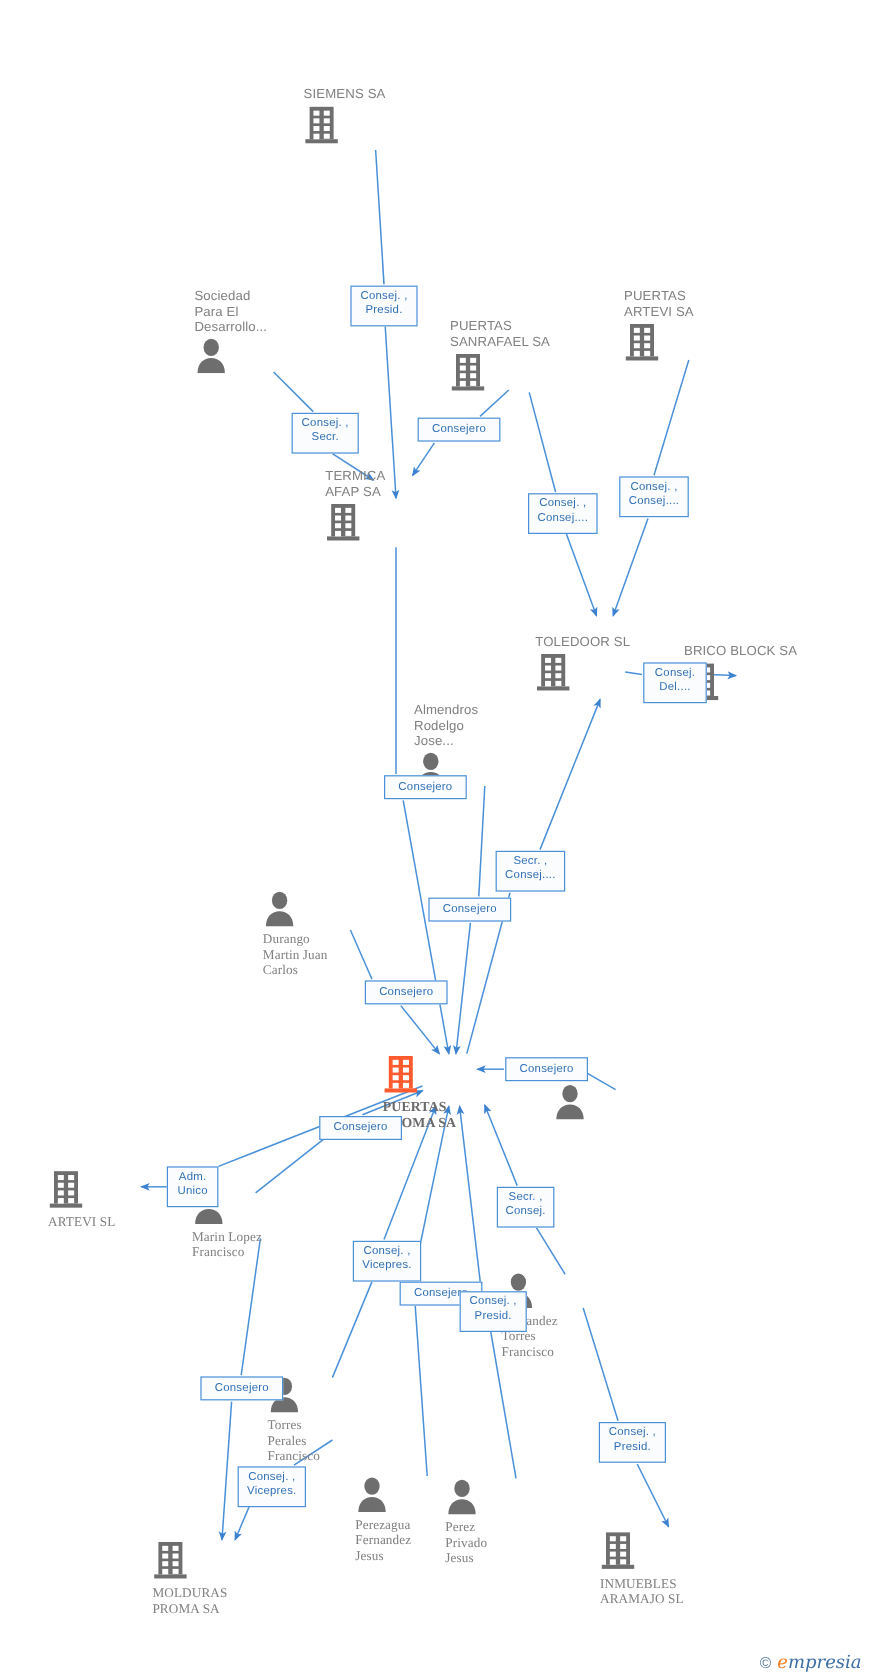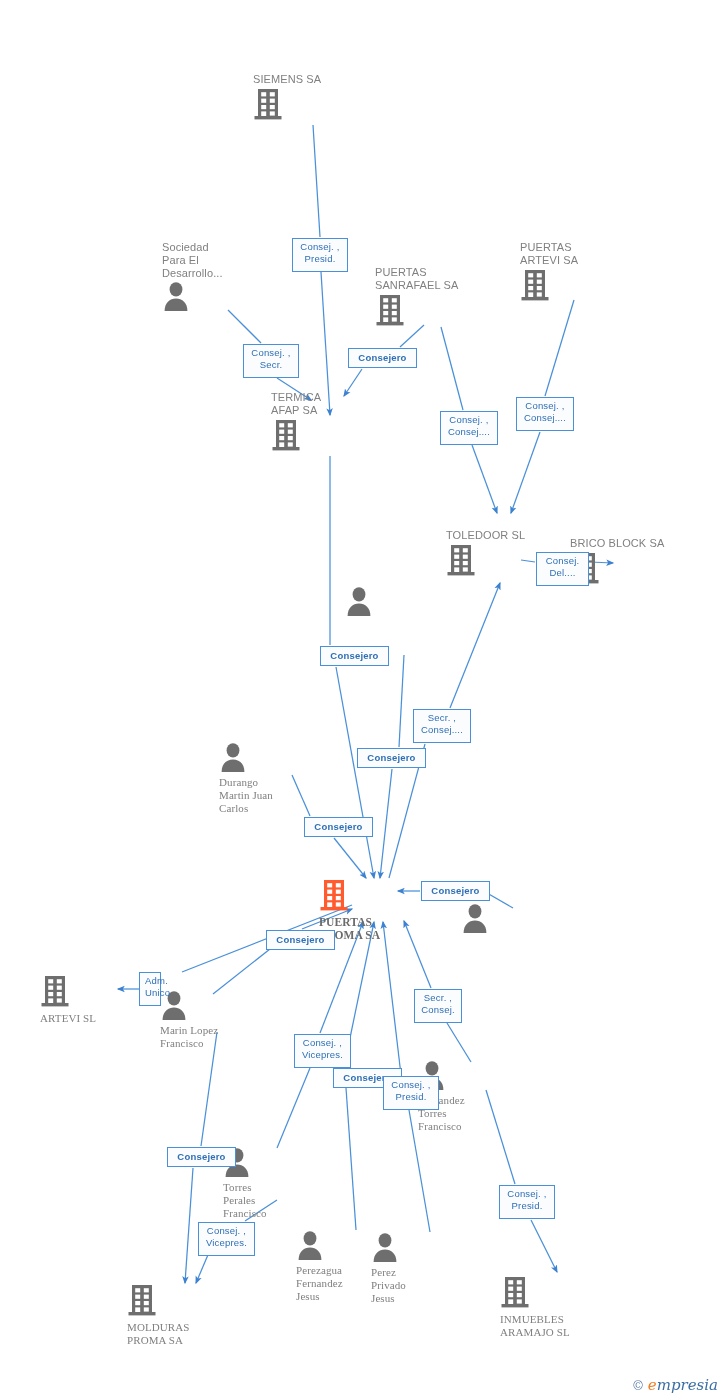--- a/index.html
+++ b/index.html
@@ -43,21 +43,21 @@
     border-radius:0;
     background:#fbfcfe;
     color:#2f6fb5;
     font-size:9.5px;
     line-height:12px;
     text-align:center;
     padding:2px 5px;
     white-space:pre-line;
     letter-spacing:.2px;
   }
-  .chip.one{padding:3px 6px;font-weight:bold;}
+  .chip.one{padding:3px 6px;}
 
   
   #watermark{
     position:absolute;right:10px;bottom:6px;
     font-size:15px;color:#f07d22;
     font-family:"DejaVu Serif", serif;
     font-style:italic;
     display:flex;align-items:center;gap:5px;
   }
   #watermark .cmark{
@@ -220,20 +220,23 @@
             <rect x="16.8" y="5.2" width="5" height="4.2" fill="#fff"></rect>
             <rect x="8.2" y="11.6" width="5" height="4.2" fill="#fff"></rect>
             <rect x="16.8" y="11.6" width="5" height="4.2" fill="#fff"></rect>
             <rect x="8.2" y="18" width="5" height="4.2" fill="#fff"></rect>
             <rect x="16.8" y="18" width="5" height="4.2" fill="#fff"></rect>
             <rect x="8.2" y="24.4" width="5" height="4.6" fill="#fff"></rect>
             <rect x="16.8" y="24.4" width="5" height="4.2" fill="#fff"></rect>
           </svg></span>
       </div>
       <div class="node person above" style="top: 586px; left: 405px;">
+        <span class="lbl">Almendros
+Rodelgo
+Jose...</span>
         <span class="ico"><svg width="28" height="30" viewBox="0 0 28 30" xmlns="http://www.w3.org/2000/svg">
             <ellipse cx="14" cy="8.4" rx="6.4" ry="7.2" fill="#6e6e6e"></ellipse>
             <path d="M2.6,30 C2.6,21.6 7.8,17.4 14,17.4 C20.2,17.4 25.4,21.6 25.4,30 Z" fill="#6e6e6e"></path>
           </svg></span>
       </div>
       <div class="node person below" style="top: 742px; left: 279px;">
         <span class="ico"><svg width="28" height="30" viewBox="0 0 28 30" xmlns="http://www.w3.org/2000/svg">
             <ellipse cx="14" cy="8.4" rx="6.4" ry="7.2" fill="#6e6e6e"></ellipse>
             <path d="M2.6,30 C2.6,21.6 7.8,17.4 14,17.4 C20.2,17.4 25.4,21.6 25.4,30 Z" fill="#6e6e6e"></path>
           </svg></span>
@@ -368,21 +371,21 @@
 Consej....</span></div>
       <div class="chip" style="left: 536px; top: 552px; width: 53px; height: 34px;"><span>Consej.
 Del....</span></div>
       <div class="chip one" style="left: 320px; top: 646px; width: 69px; height: 20px;"><span>Consejero</span></div>
       <div class="chip" style="left: 413px; top: 709px; width: 58px; height: 34px;"><span>Secr. ,
 Consej....</span></div>
       <div class="chip one" style="left: 357px; top: 748px; width: 69px; height: 20px;"><span>Consejero</span></div>
       <div class="chip one" style="left: 304px; top: 817px; width: 69px; height: 20px;"><span>Consejero</span></div>
       <div class="chip one" style="left: 421px; top: 881px; width: 69px; height: 20px;"><span>Consejero</span></div>
       <div class="chip one" style="left: 266px; top: 930px; width: 69px; height: 20px;"><span>Consejero</span></div>
-      <div class="chip" style="left: 139px; top: 972px; width: 22px; height: 34px;"><span>Adm.
+      <div class="chip" style="left: 139px; top: 972px; width: 43px; height: 34px;"><span>Adm.
 Unico</span></div>
       <div class="chip" style="left: 414px; top: 989px; width: 48px; height: 34px;"><span>Secr. ,
 Consej.</span></div>
       <div class="chip" style="left: 294px; top: 1034px; width: 57px; height: 34px;"><span>Consej. ,
 Vicepres.</span></div>
       <div class="chip one" style="left: 333px; top: 1068px; width: 69px; height: 20px;"><span>Consejero</span></div>
       <div class="chip" style="left: 383px; top: 1076px; width: 56px; height: 34px;"><span>Consej. ,
 Presid.</span></div>
       <div class="chip one" style="left: 167px; top: 1147px; width: 69px; height: 20px;"><span>Consejero</span></div>
       <div class="chip" style="left: 198px; top: 1222px; width: 57px; height: 34px;"><span>Consej. ,

